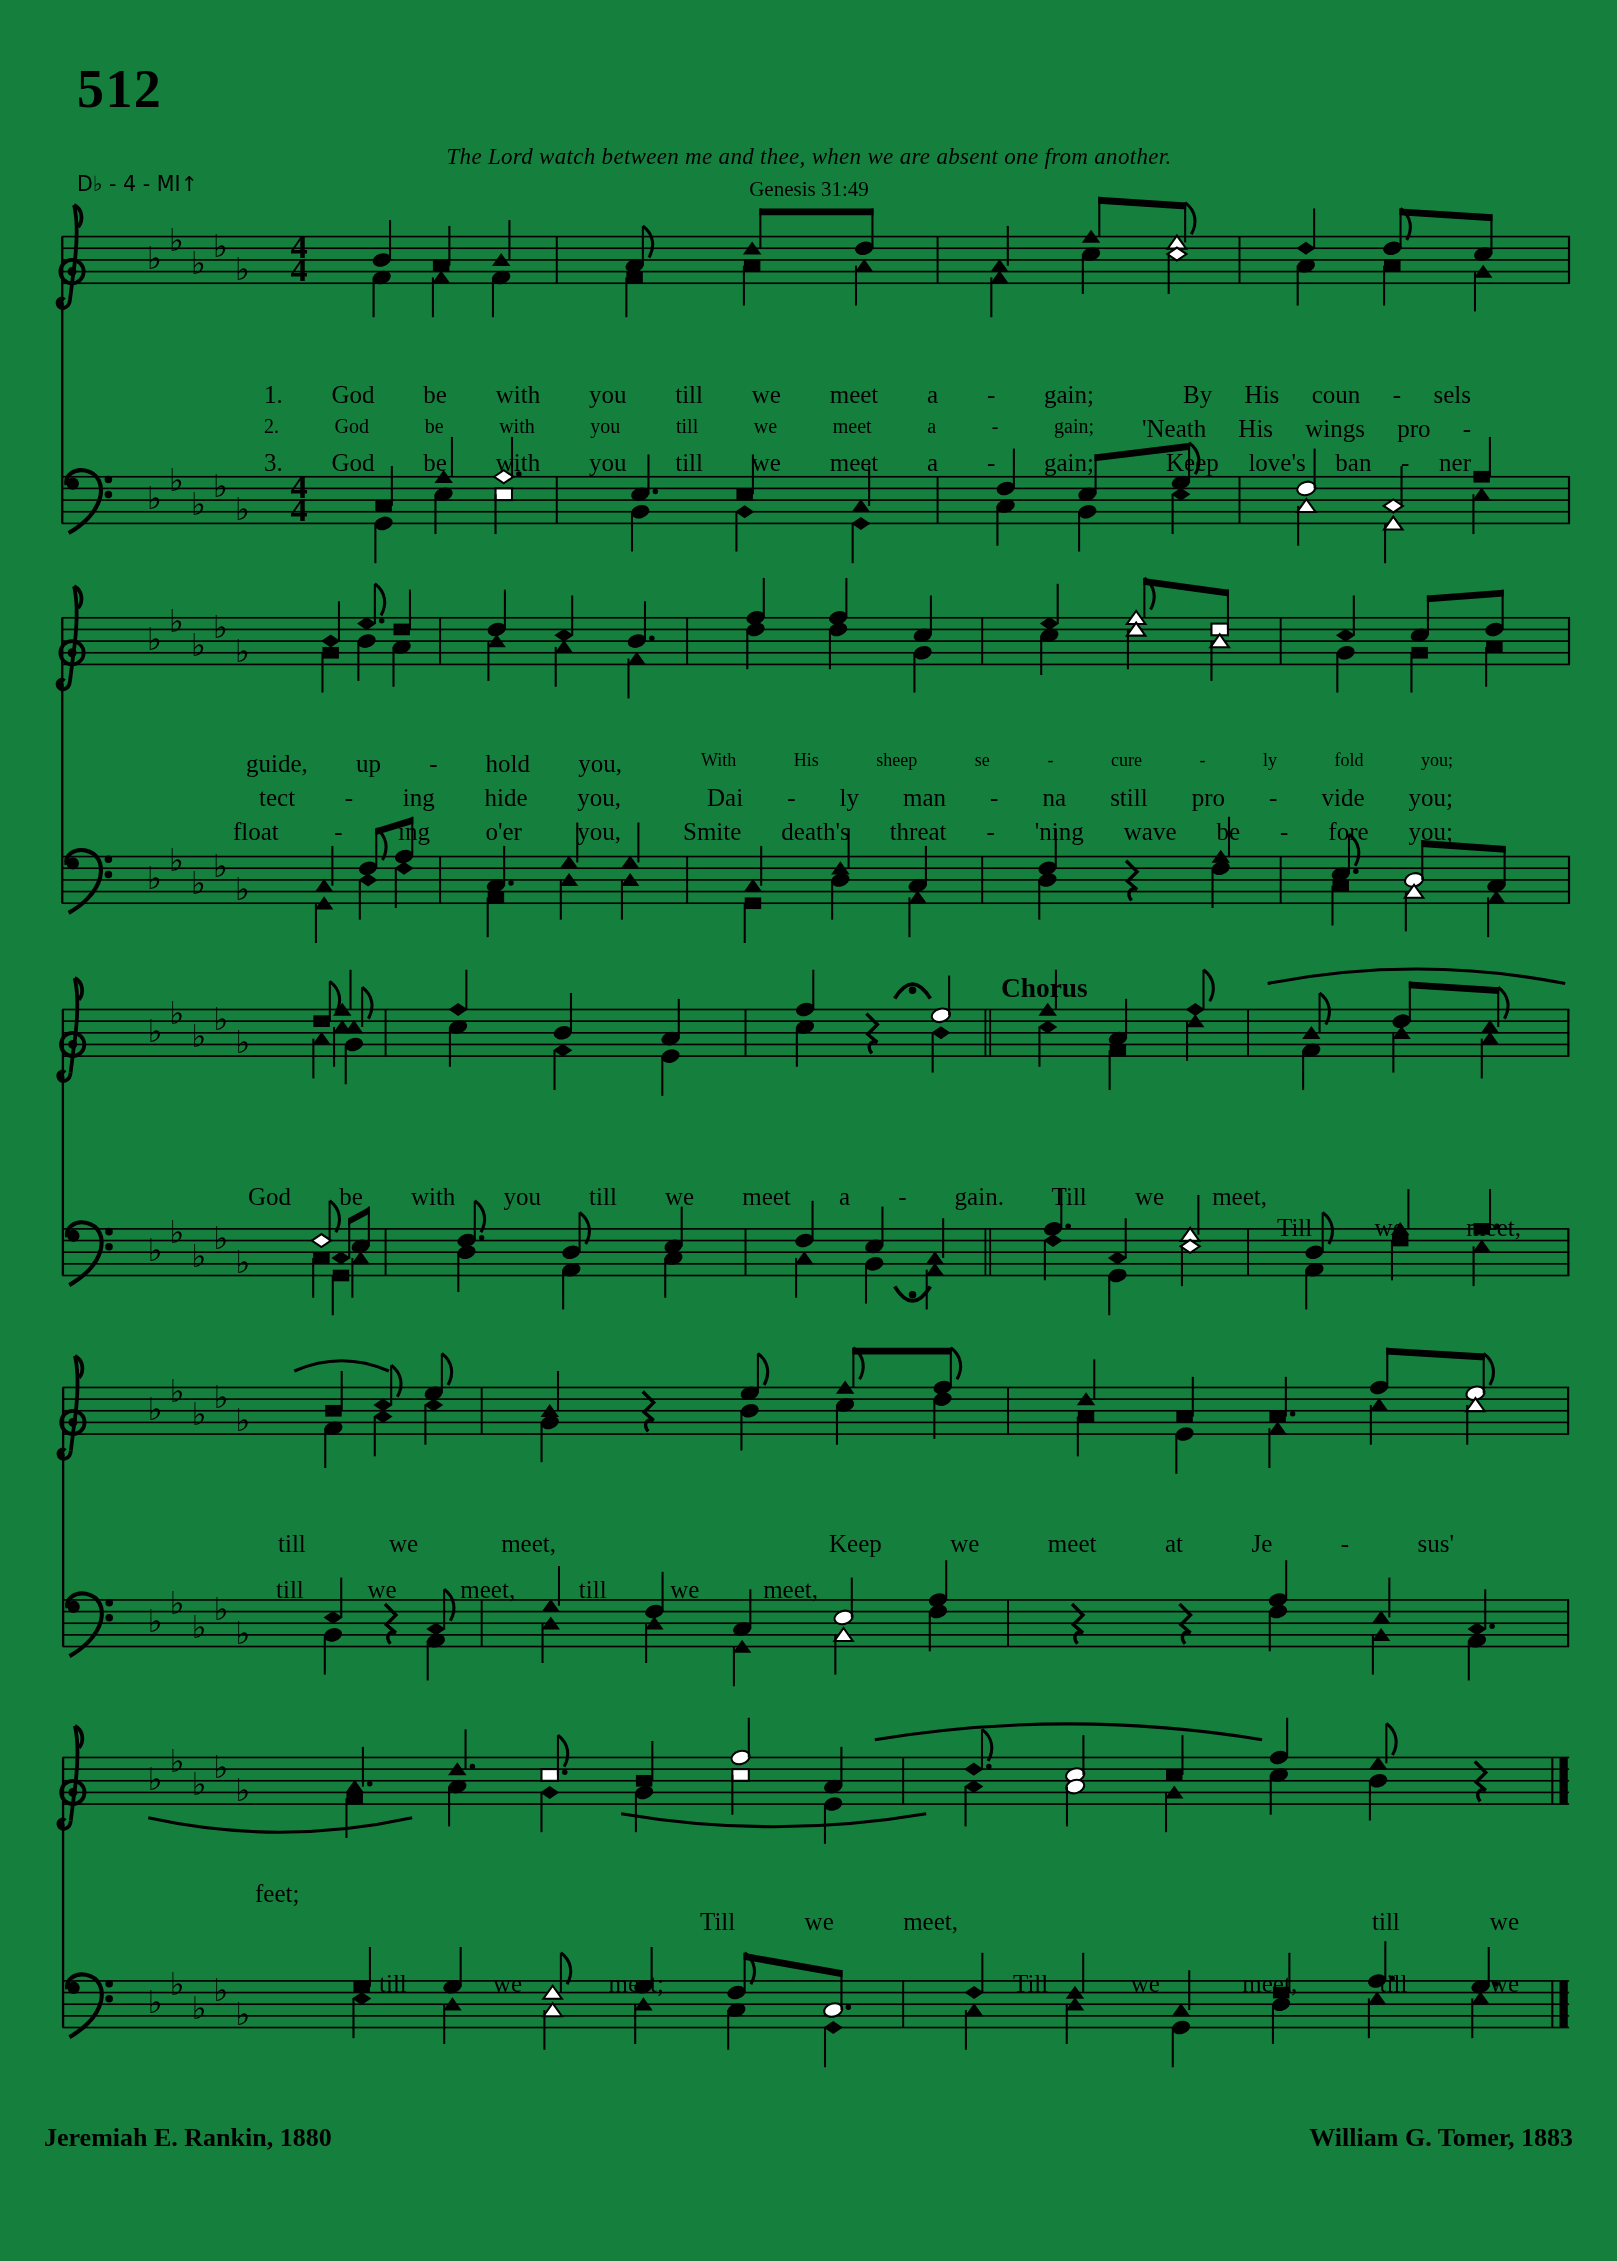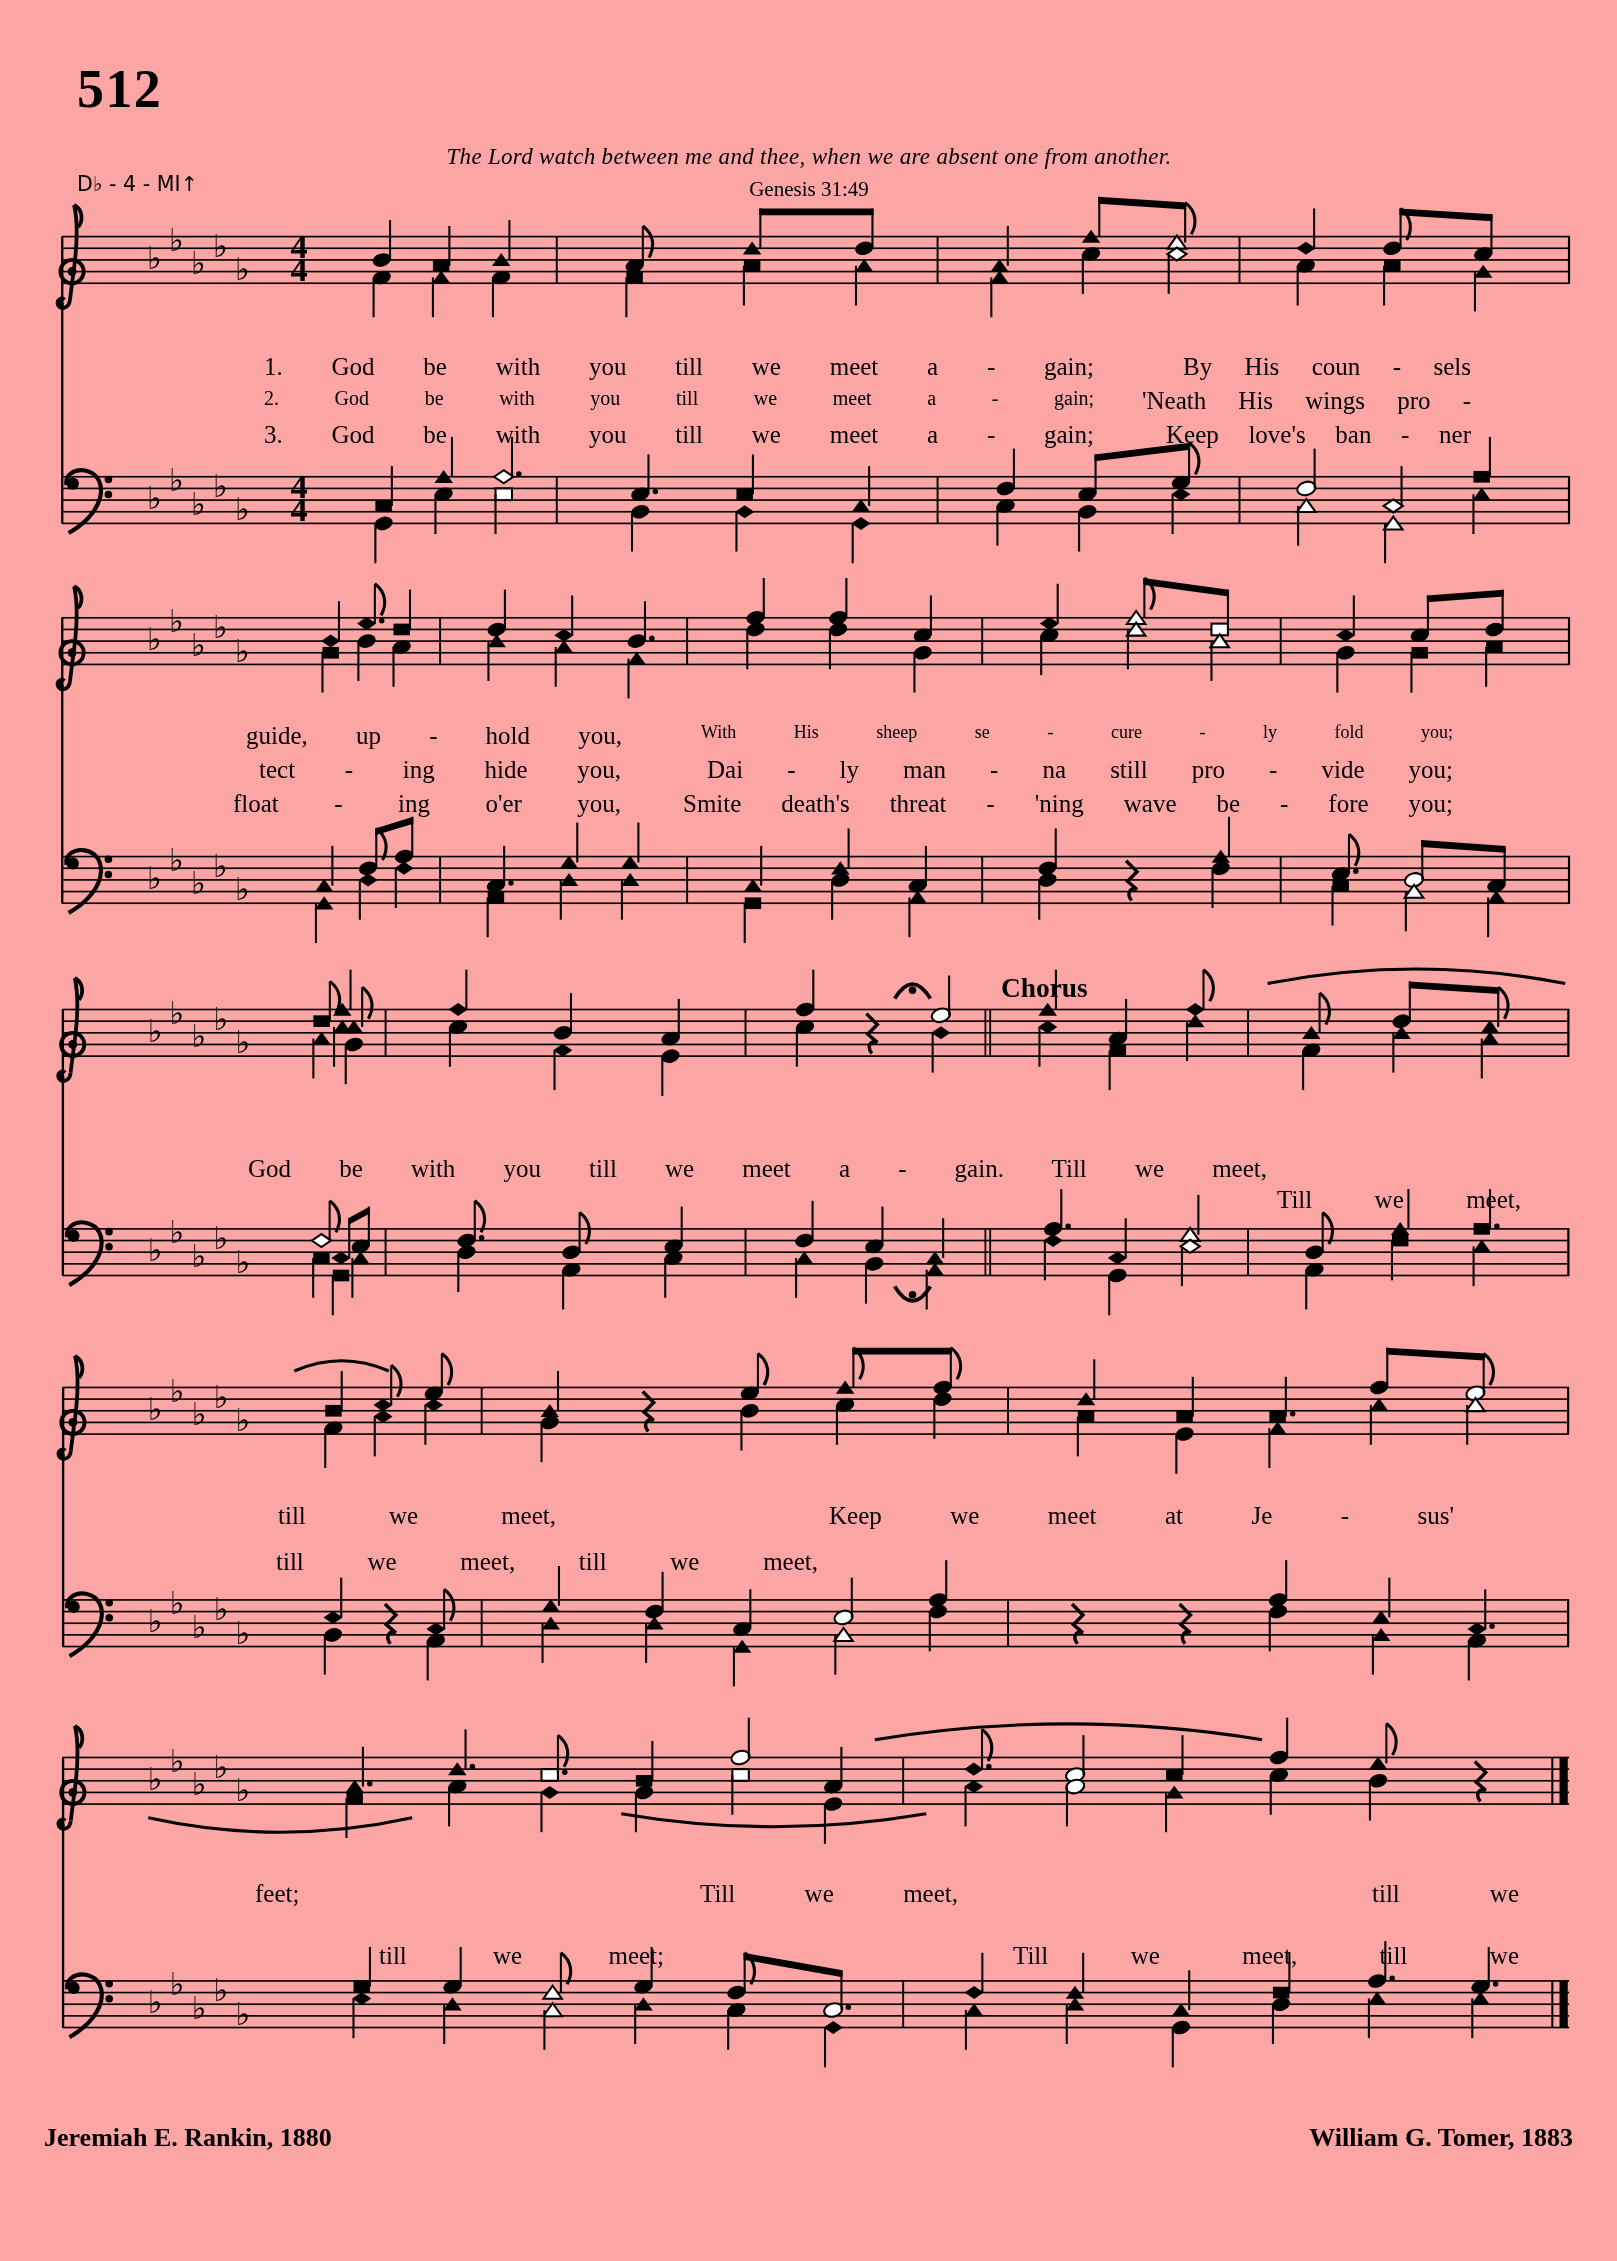--- a/index.html
+++ b/index.html
@@ -1,29 +1,29 @@
 <!DOCTYPE html>
 <html style="font-size:11px"><head>
 <meta charset="utf-8">
 <style>
   html,body{margin:0;padding:0;background:#e8e8e8;}
   .page{
-    position:relative;width:1618px;height:2261px;background:#fca5a5;
+    position:relative;width:1618px;height:2261px;background:#15803d;
     font-family:"Liberation Serif",serif;color:#000;overflow:hidden;margin:0 auto;
   }
   .hymn-number{position:absolute;left:77px;top:58px;font-size:54px;font-weight:bold;letter-spacing:1.4px;}
   .title{position:absolute;left:0;right:0;top:52px;margin:0;text-align:center;
          font-size:48px;font-weight:bold;word-spacing:16.5px;letter-spacing:0.7px;}
   .scripture{position:absolute;left:0;right:0;top:144px;text-align:center;
              font-style:italic;font-size:23px;letter-spacing:0.3px;}
   .scripture-ref{position:absolute;left:0;right:0;top:177px;text-align:center;font-size:21px;}
   .key-line{position:absolute;left:77px;top:172px;font-family:"DejaVu Sans",sans-serif;font-size:20.6px;}
   .chorus-label{position:absolute;left:977px;top:973px;font-size:27.4px;font-weight:bold;z-index:5;margin-left:24px;}
   .lyr{position:absolute;font-size:25px;white-space:nowrap;z-index:4;line-height:1.15;}
-  .lyr.j{white-space:normal;text-align:justify;text-align-last:justify;}
+  .lyr.j{white-space:normal;text-align:justify;text-align-last:justify;margin-top:28px;}
   .author{position:absolute;left:44px;top:2123px;font-size:26px;font-weight:bold;}
   .composer{position:absolute;right:45px;top:2123px;font-size:26px;font-weight:bold;}
   svg.system{position:absolute;left:0;pointer-events:none;z-index:2;}
   #music-layer,#lyrics-layer{position:absolute;inset:0;}
 </style>
 </head>
 <body>
 
 <div class="page">
   <div class="hymn-number">512</div>

